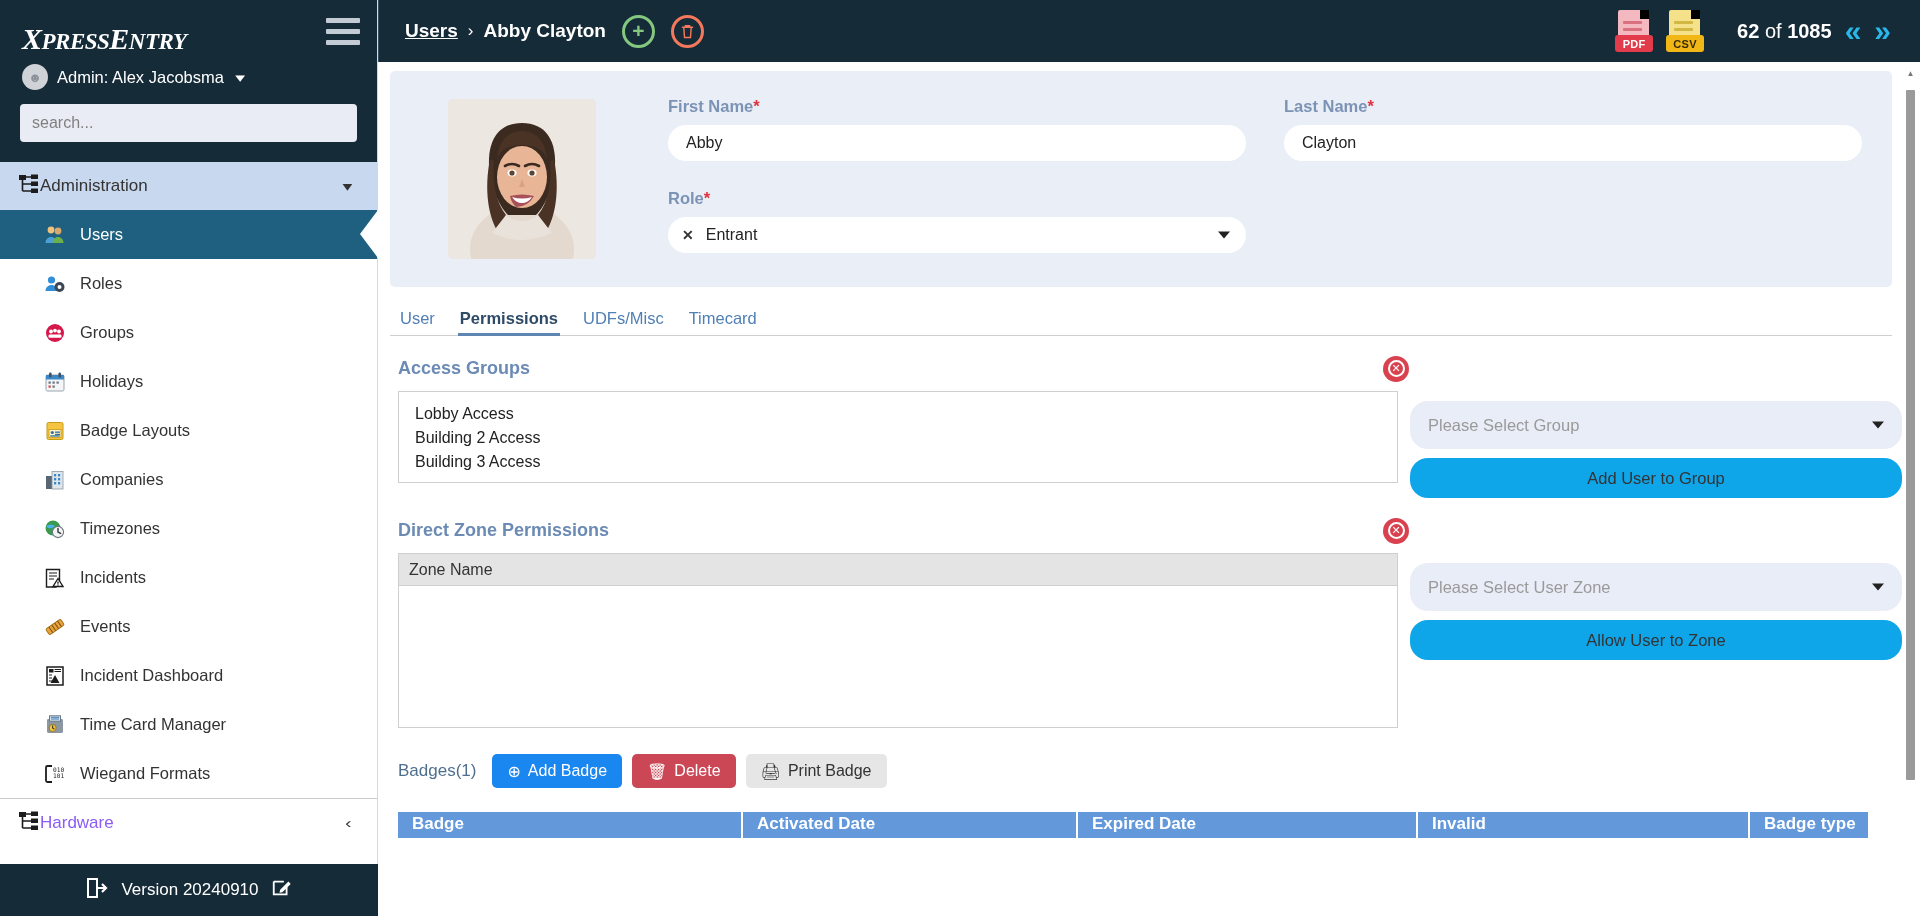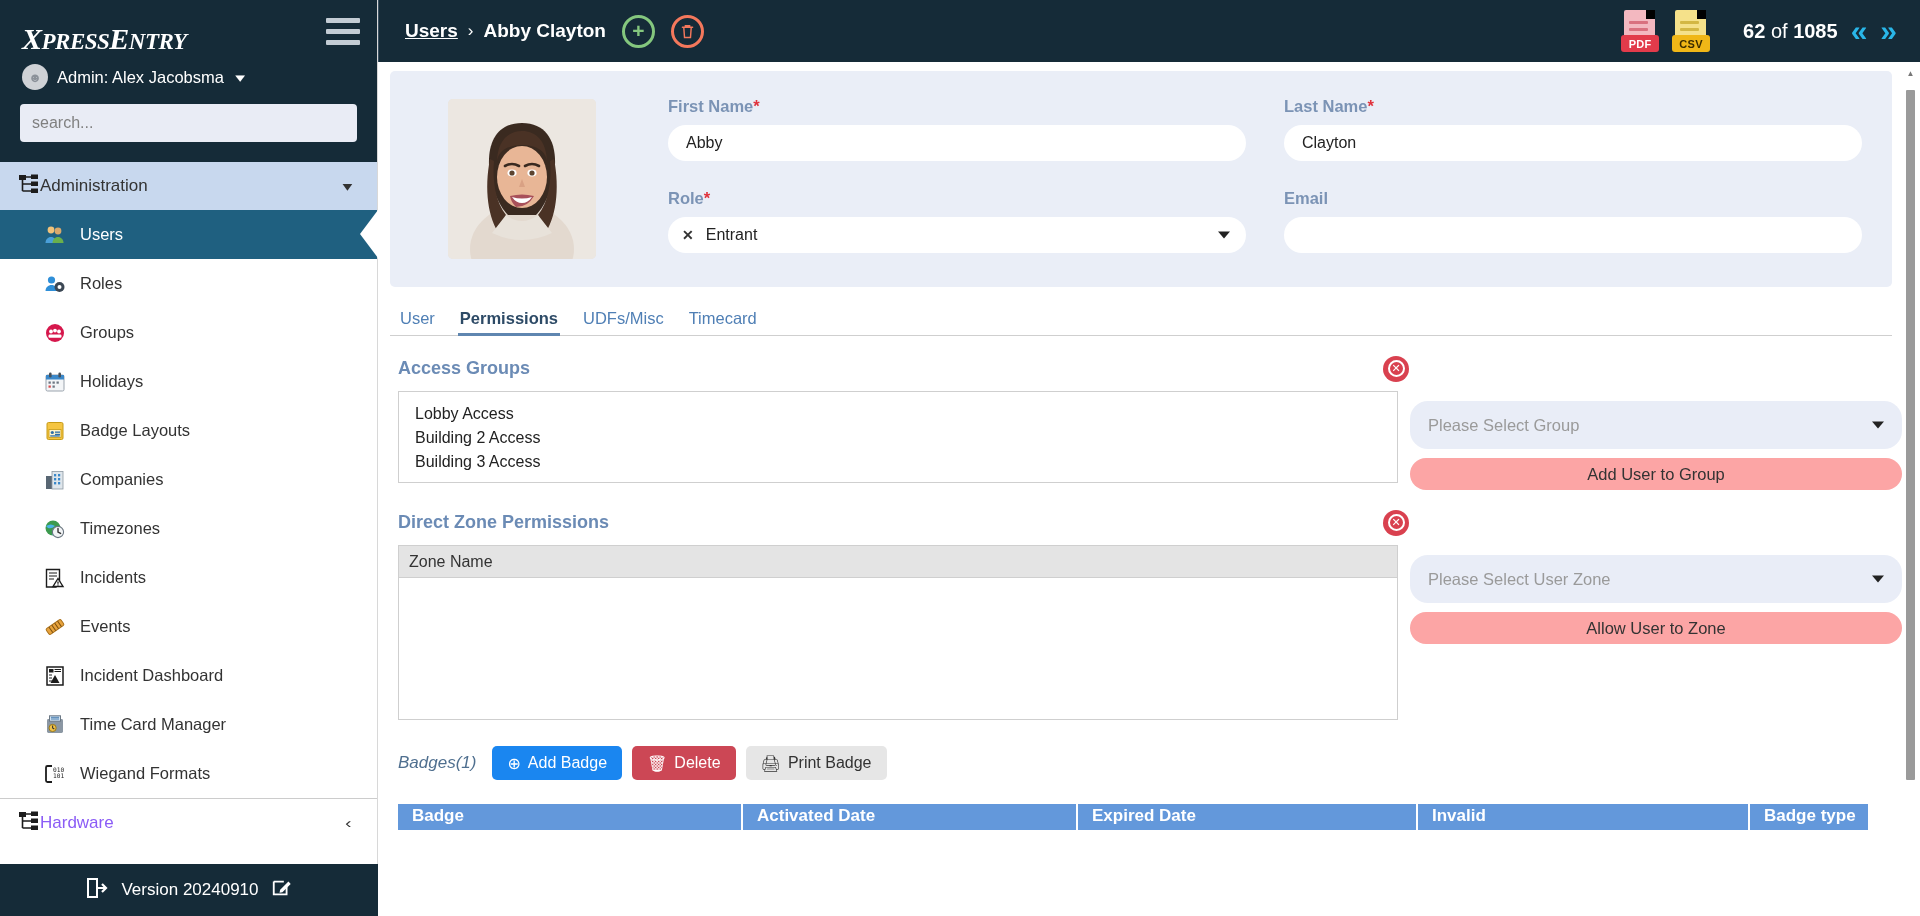--- a/index.html
+++ b/index.html
@@ -143,21 +143,21 @@
   .circ-btn {
     width: 33px; height: 33px; border-radius: 50%;
     display: flex; align-items: center; justify-content: center;
     font-size: 21px; font-weight: bold; cursor: pointer;
     margin-left: 6px;
   }
   .circ-add { border: 3px solid #84c77e; color: #84c77e; }
   .circ-del { border: 3px solid #f4785c; color: #f4785c; font-size: 16px; }
 
   .topright {
-    position: absolute; right: 23px; top: 0; height: 62px;
+    position: absolute; right: 29px; top: 0; height: 62px;
     display: flex; align-items: center; gap: 13px;
   }
   .doc-ico { width: 38px; height: 42px; position: relative; cursor: pointer; }
   .doc-body {
     position: absolute; top: 0; left: 3px; width: 31px; height: 36px;
     border-radius: 2px;
   }
   .doc-body::after {
     content:""; position:absolute; top:0; right:0;
     border-width: 0 9px 9px 0; border-style: solid;
@@ -289,31 +289,31 @@
     padding: 0 18px; position: relative; cursor: pointer;
     margin-bottom: 9px;
   }
   .sel-pill .ph { font-size: 16.5px; color: #9a9a9a; }
   .sel-pill .dd {
     position: absolute; right: 18px; top: 50%; transform: translateY(-50%);
     width: 0; height: 0; border-left: 6px solid transparent;
     border-right: 6px solid transparent; border-top: 7px solid #222;
   }
   .btn-gray {
-    width: 100%; height: 32px; border-radius: 18px; border: none;
-    background: #fca5a5; color: #333; font-size: 16.5px; cursor: pointer;
+    width: 100%; height: 40px; border-radius: 18px; border: none;
+    background: #0ea5e9; color: #333; font-size: 16.5px; cursor: pointer;
     font-family: "Liberation Sans", sans-serif;
   }
 
   
   .badges-bar {
     display: flex; align-items: center; gap: 10px;
     margin: 26px 0 10px 20px;
   }
-  .badges-lbl { font-size: 17px; color: #4f6f8f; margin-right: 6px; font-style: italic; }
+  .badges-lbl { font-size: 17px; color: #4f6f8f; margin-right: 6px; }
   .btn {
     height: 34px; border: none; border-radius: 5px; cursor: pointer;
     font-size: 16px; display: flex; align-items: center; gap: 7px;
     padding: 0 15px; font-family: "Liberation Sans", sans-serif;
   }
   .btn-blue { background: #1a86f0; color: #ffffff; }
   .btn-red { background: #cc4755; color: #ffffff; }
   .btn-light { background: #e6e6e6; color: #333; }
 
   .btable { margin-left: 20px; width: 1470px; }
@@ -634,24 +634,20 @@
             <input class="finput" type="text" value="Clayton" style="">
           </div>
           <div class="fgroup" style="margin-bottom:0;">
             <label class="flabel"><span>Role</span><span class="req">*</span></label>
             <div class="fselect">
               <span class="xmark">✕</span>
               <span class="val">Entrant</span>
               <span class="dd"></span>
             </div>
           </div>
-          <div class="fgroup" style="margin-bottom:0;">
-            <label class="flabel">Email</label>
-            <input class="finput" type="text" value="" style="">
-          </div>
         </div>
       </div>
 
       <div class="tabs">
         <div class="tab">User</div>
         <div class="tab active">Permissions</div>
         <div class="tab">UDFs/Misc</div>
         <div class="tab">Timecard</div>
       </div>
 

